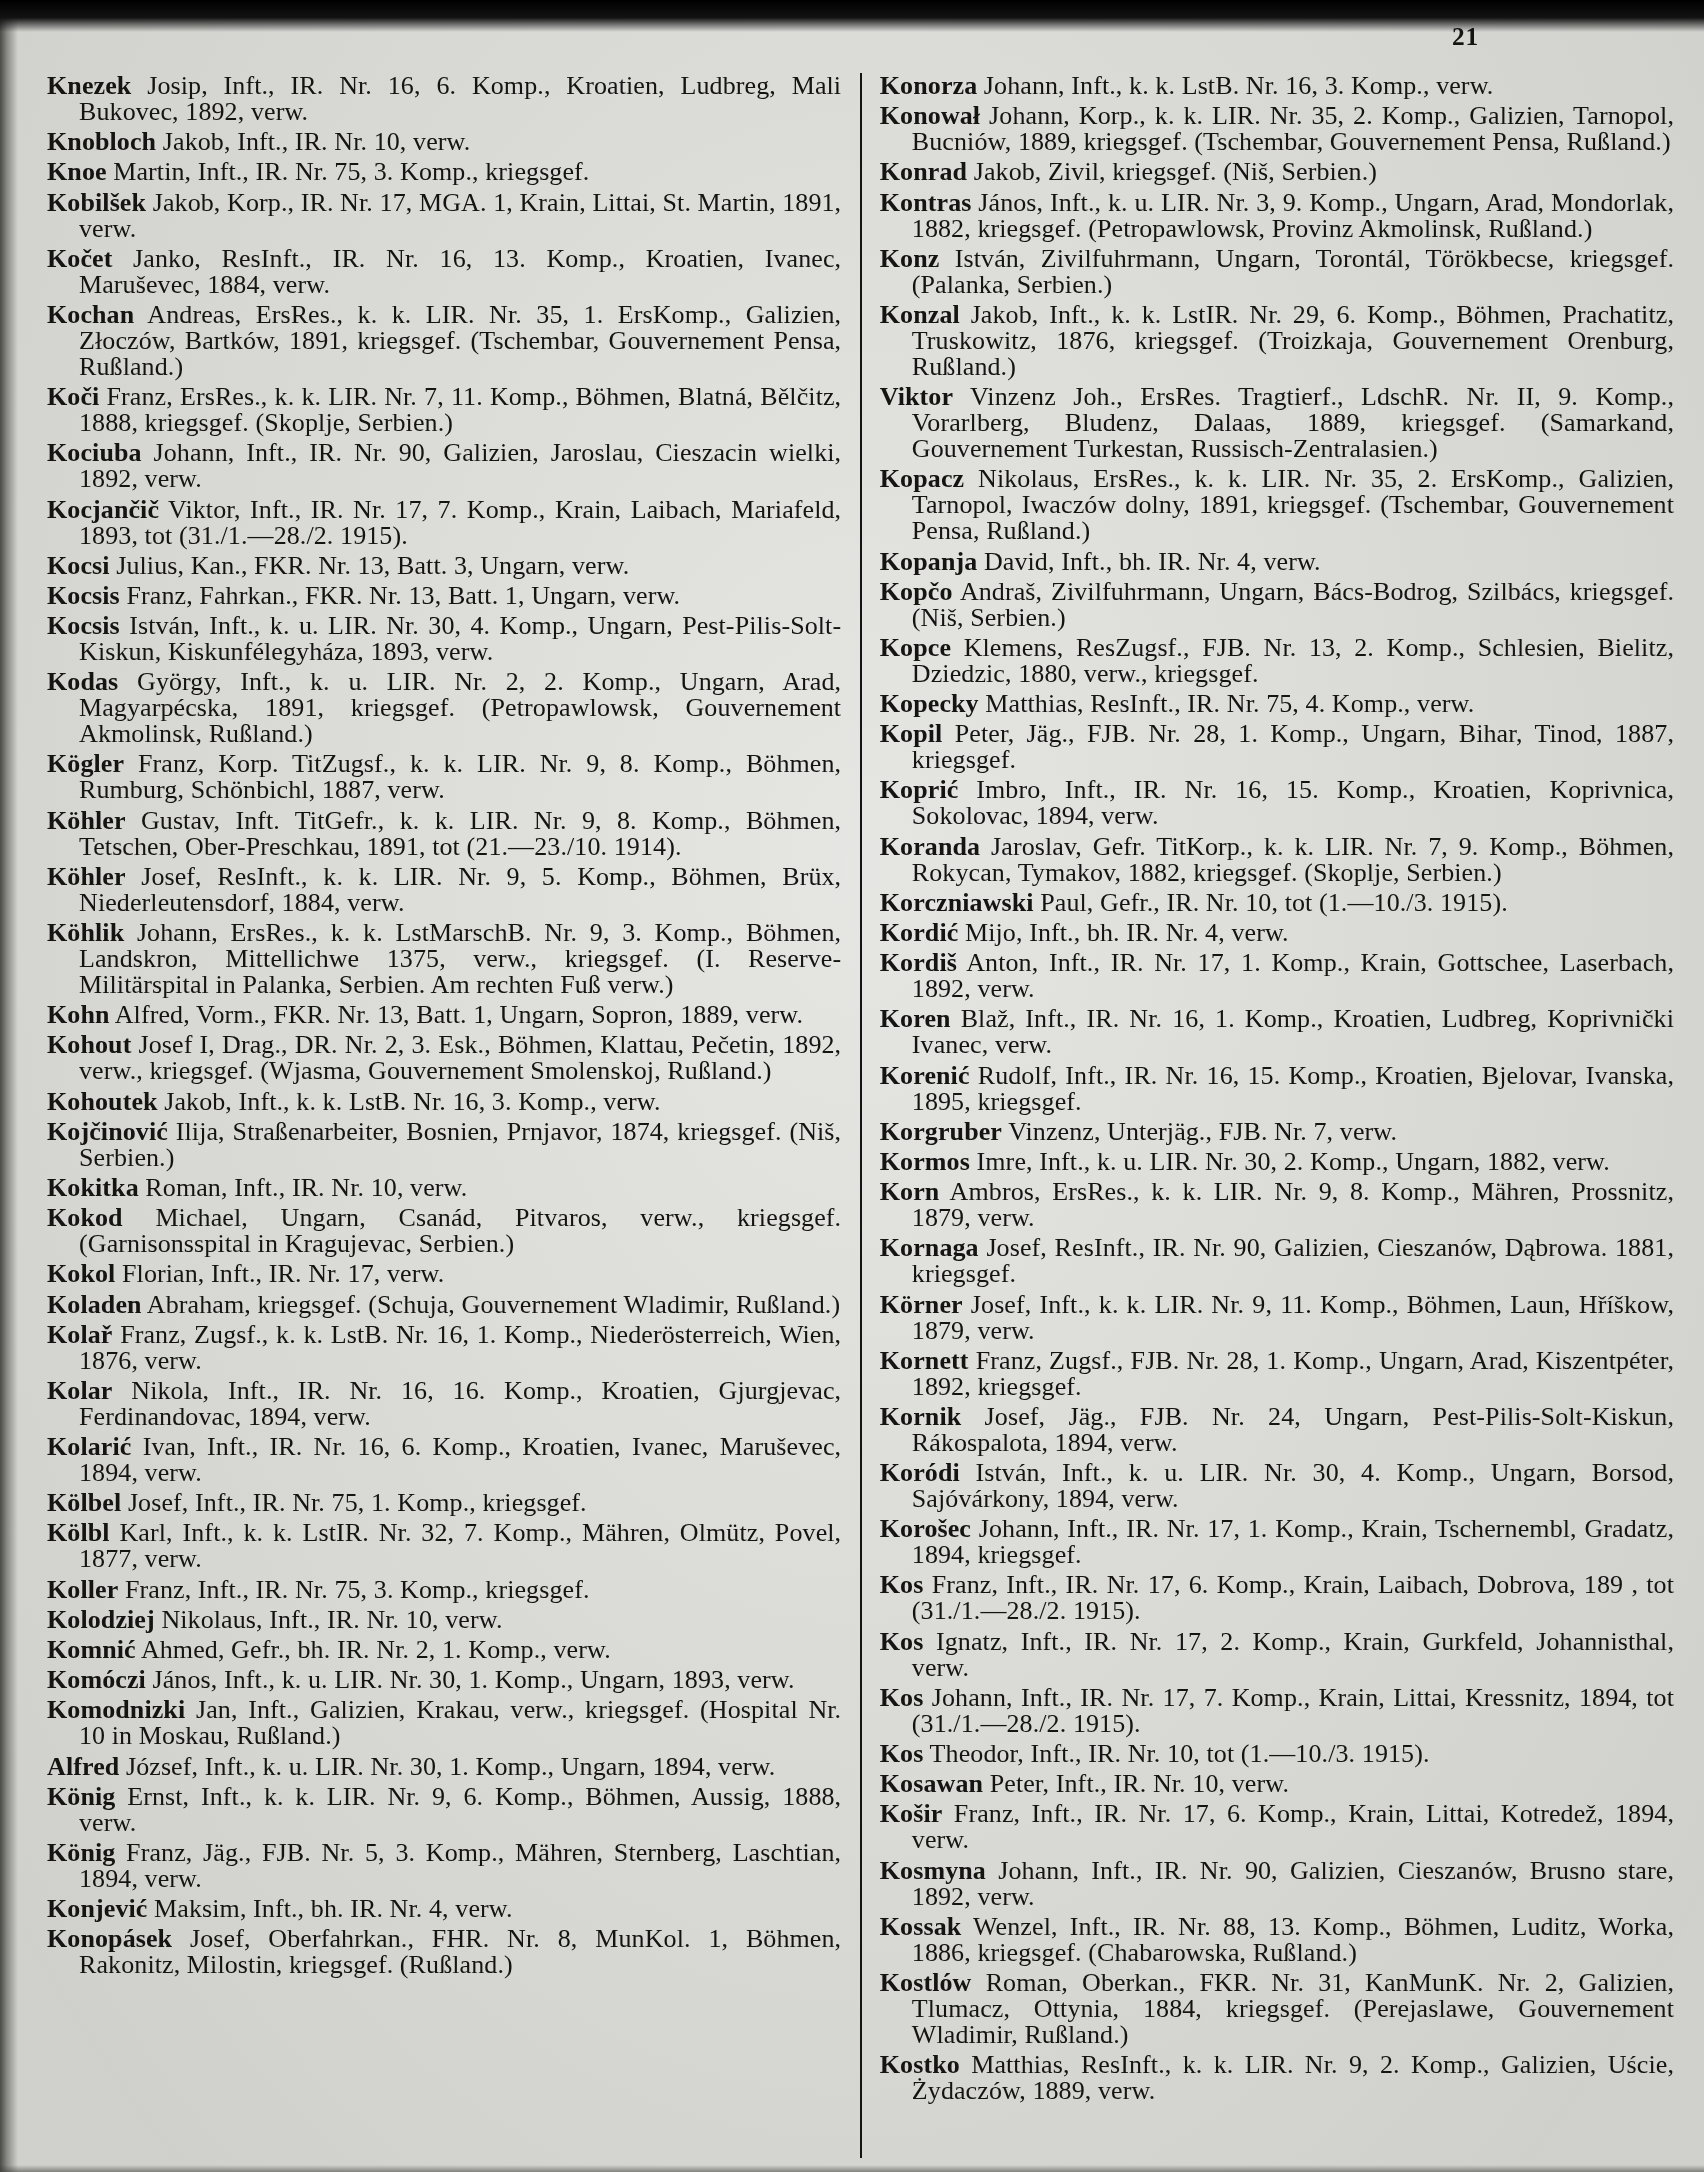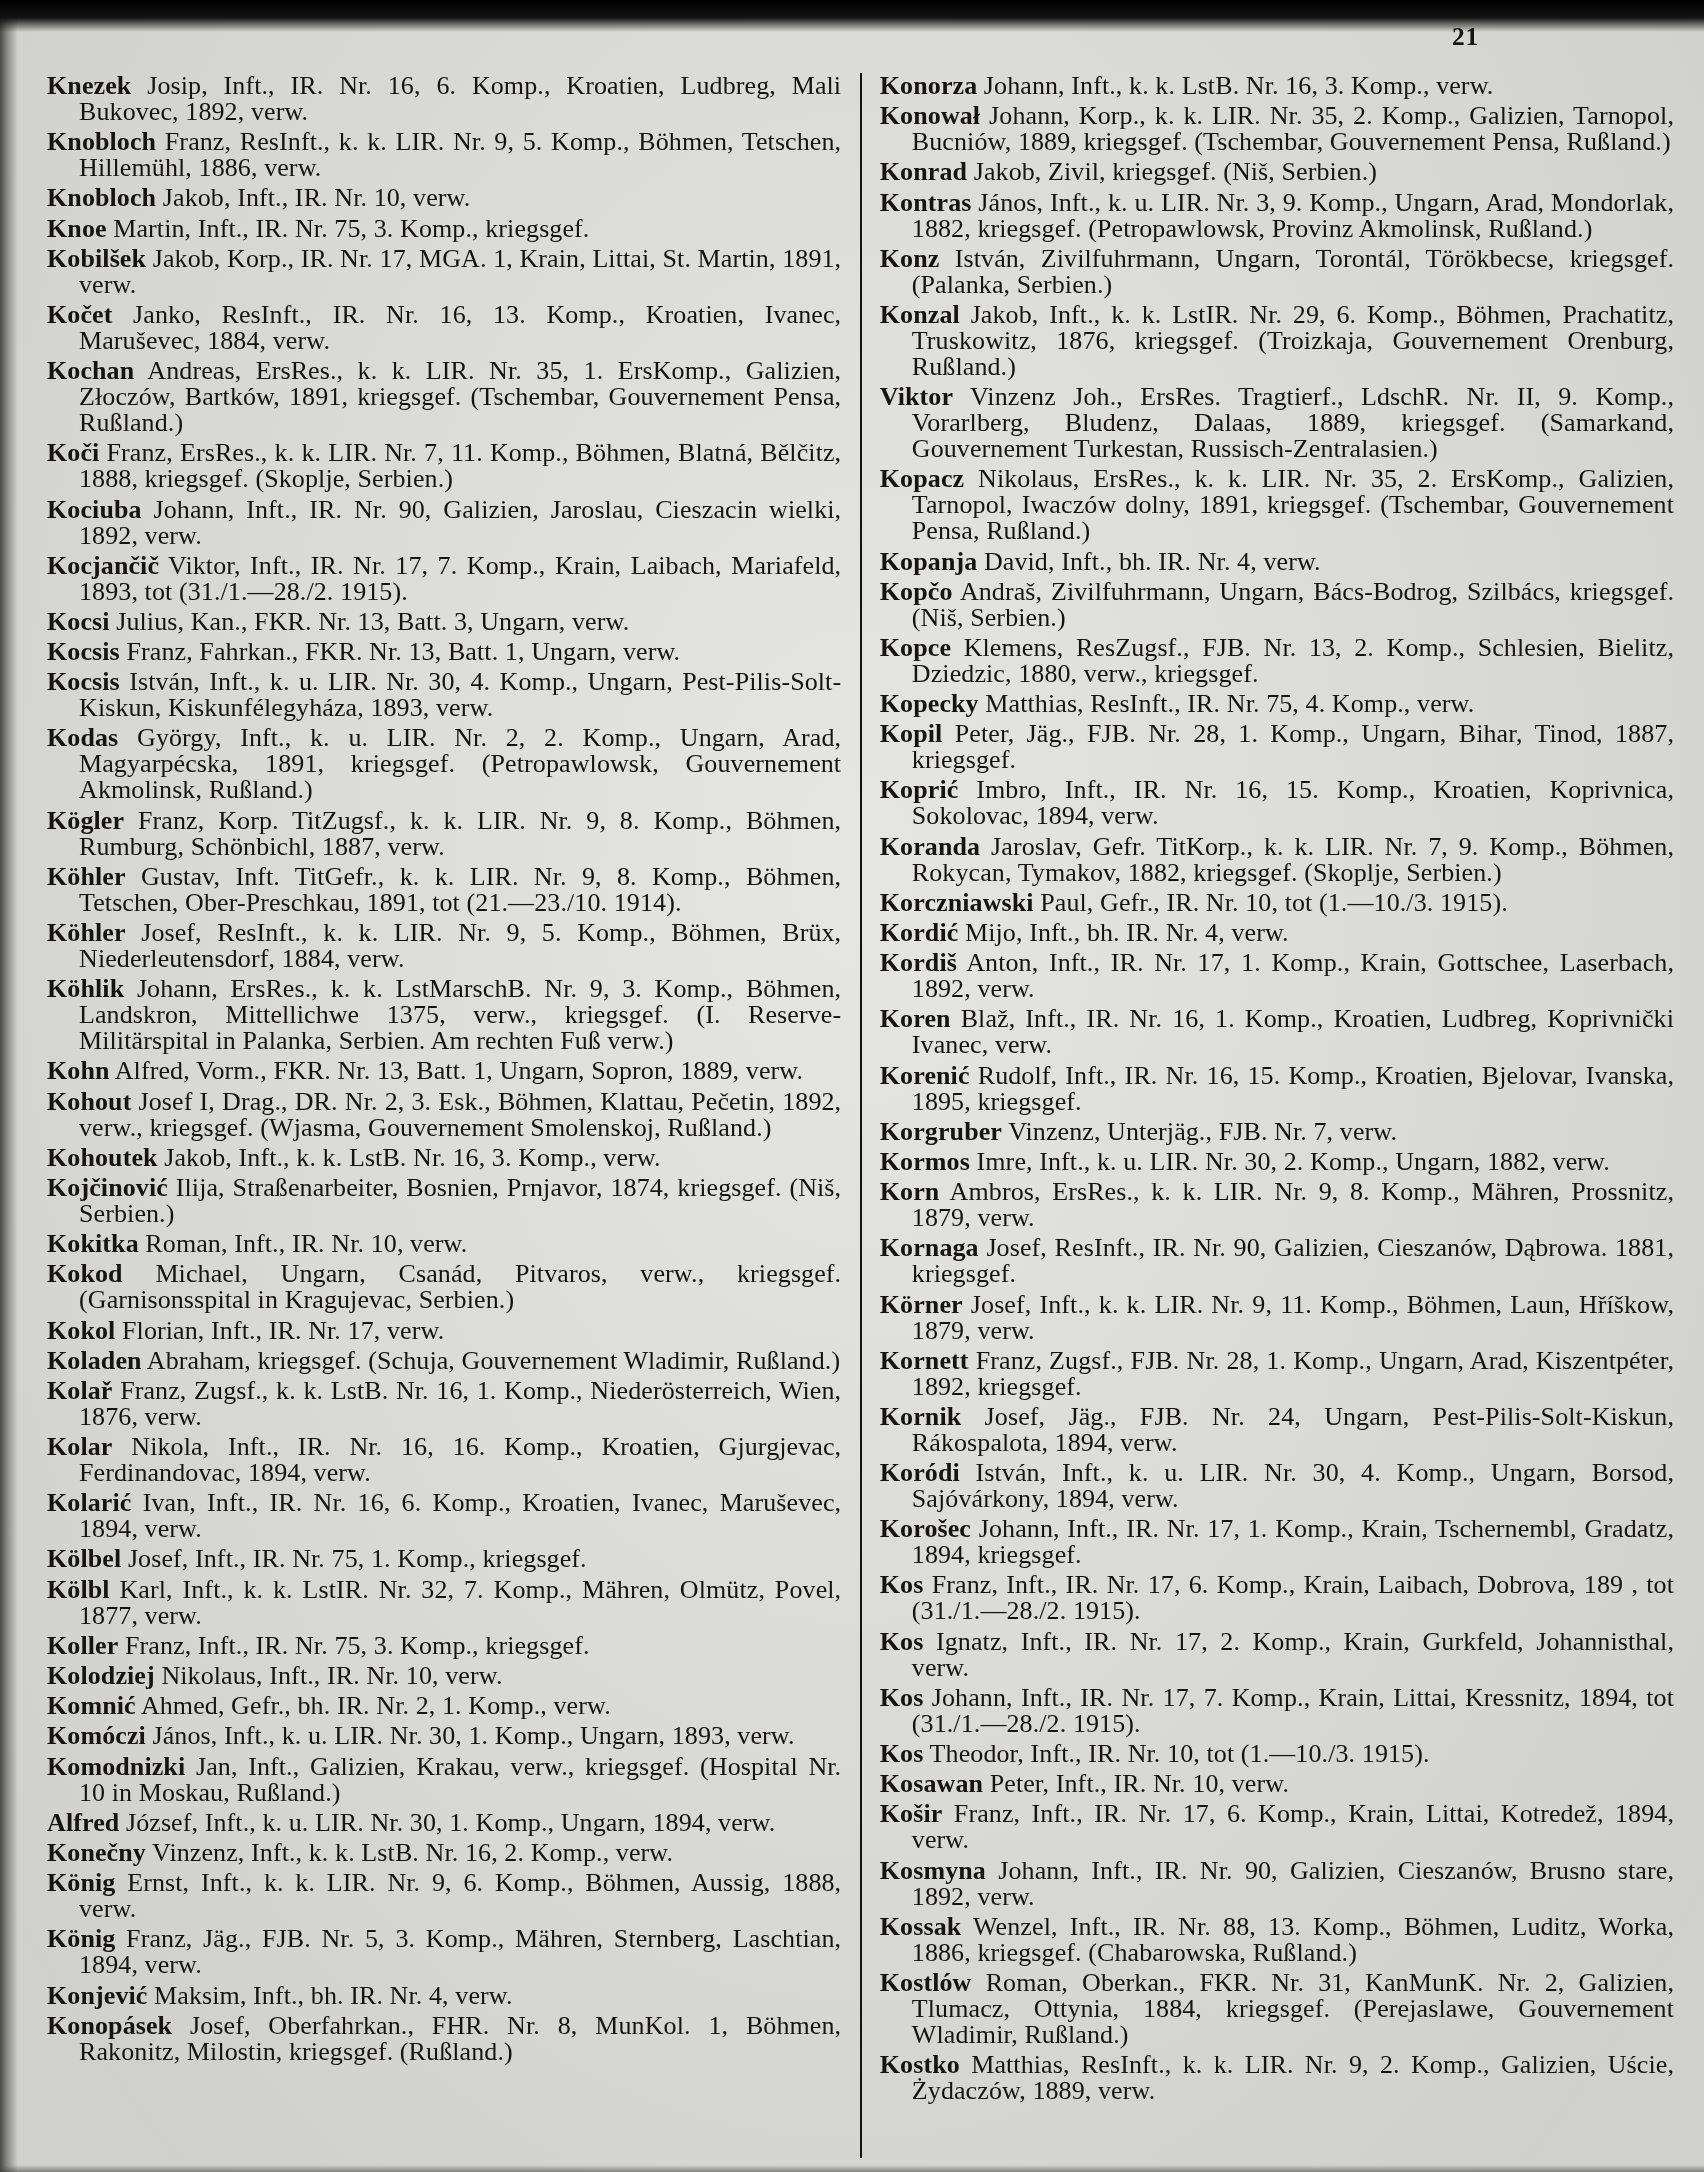--- a/index.html
+++ b/index.html
@@ -84,21 +84,20 @@
 <div class="scan-top"></div>
 <div class="scan-left"></div>
 <div class="scan-bottom"></div>
 <div class="paper-tone"></div>
 
 <div class="page-number">21</div>
 
 <div class="columns">
   <div class="col col-left">
       <p class="entry"><span class="surname">Knezek</span><span> Josip, Inft., IR. Nr. 16, 6. Komp., Kroatien, Ludbreg, Mali Bukovec, 1892, verw.</span></p>
-      <p class="entry"><span class="surname">Knobloch</span><span> Franz, ResInft., k. k. LIR. Nr. 9, 5. Komp., Böhmen, Tetschen, Hillemühl, 1886, verw.</span></p>
       <p class="entry"><span class="surname">Knobloch</span><span> Jakob, Inft., IR. Nr. 10, verw.</span></p>
       <p class="entry"><span class="surname">Knoe</span><span> Martin, Inft., IR. Nr. 75, 3. Komp., kriegsgef.</span></p>
       <p class="entry"><span class="surname">Kobilšek</span><span> Jakob, Korp., IR. Nr. 17, MGA. 1, Krain, Littai, St. Martin, 1891, verw.</span></p>
       <p class="entry"><span class="surname">Kočet</span><span> Janko, ResInft., IR. Nr. 16, 13. Komp., Kroatien, Ivanec, Maruševec, 1884, verw.</span></p>
       <p class="entry"><span class="surname">Kochan</span><span> Andreas, ErsRes., k. k. LIR. Nr. 35, 1. ErsKomp., Galizien, Złoczów, Bartków, 1891, kriegsgef. (Tschembar, Gouvernement Pensa, Rußland.)</span></p>
       <p class="entry"><span class="surname">Koči</span><span> Franz, ErsRes., k. k. LIR. Nr. 7, 11. Komp., Böhmen, Blatná, Bělčitz, 1888, kriegsgef. (Skoplje, Serbien.)</span></p>
       <p class="entry"><span class="surname">Kociuba</span><span> Johann, Inft., IR. Nr. 90, Galizien, Jaroslau, Cieszacin wielki, 1892, verw.</span></p>
       <p class="entry"><span class="surname">Kocjančič</span><span> Viktor, Inft., IR. Nr. 17, 7. Komp., Krain, Laibach, Mariafeld, 1893, tot (31./1.—28./2. 1915).</span></p>
       <p class="entry"><span class="surname">Kocsi</span><span> Julius, Kan., FKR. Nr. 13, Batt. 3, Ungarn, verw.</span></p>
       <p class="entry"><span class="surname">Kocsis</span><span> Franz, Fahrkan., FKR. Nr. 13, Batt. 1, Ungarn, verw.</span></p>
@@ -120,21 +119,20 @@
       <p class="entry"><span class="surname">Kolar</span><span> Nikola, Inft., IR. Nr. 16, 16. Komp., Kroatien, Gjurgjevac, Ferdinandovac, 1894, verw.</span></p>
       <p class="entry"><span class="surname">Kolarić</span><span> Ivan, Inft., IR. Nr. 16, 6. Komp., Kroatien, Ivanec, Maruševec, 1894, verw.</span></p>
       <p class="entry"><span class="surname">Kölbel</span><span> Josef, Inft., IR. Nr. 75, 1. Komp., kriegsgef.</span></p>
       <p class="entry"><span class="surname">Kölbl</span><span> Karl, Inft., k. k. LstIR. Nr. 32, 7. Komp., Mähren, Olmütz, Povel, 1877, verw.</span></p>
       <p class="entry"><span class="surname">Koller</span><span> Franz, Inft., IR. Nr. 75, 3. Komp., kriegsgef.</span></p>
       <p class="entry"><span class="surname">Kolodziej</span><span> Nikolaus, Inft., IR. Nr. 10, verw.</span></p>
       <p class="entry"><span class="surname">Komnić</span><span> Ahmed, Gefr., bh. IR. Nr. 2, 1. Komp., verw.</span></p>
       <p class="entry"><span class="surname">Komóczi</span><span> János, Inft., k. u. LIR. Nr. 30, 1. Komp., Ungarn, 1893, verw.</span></p>
       <p class="entry"><span class="surname">Komodnizki</span><span> Jan, Inft., Galizien, Krakau, verw., kriegsgef. (Hospital Nr. 10 in Moskau, Rußland.)</span></p>
       <p class="entry"><span class="surname">Alfred</span><span> József, Inft., k. u. LIR. Nr. 30, 1. Komp., Ungarn, 1894, verw.</span></p>
-      <p class="entry"><span class="surname">Konečny</span><span> Vinzenz, Inft., k. k. LstB. Nr. 16, 2. Komp., verw.</span></p>
       <p class="entry"><span class="surname">König</span><span> Ernst, Inft., k. k. LIR. Nr. 9, 6. Komp., Böhmen, Aussig, 1888, verw.</span></p>
       <p class="entry"><span class="surname">König</span><span> Franz, Jäg., FJB. Nr. 5, 3. Komp., Mähren, Sternberg, Laschtian, 1894, verw.</span></p>
       <p class="entry"><span class="surname">Konjević</span><span> Maksim, Inft., bh. IR. Nr. 4, verw.</span></p>
       <p class="entry"><span class="surname">Konopásek</span><span> Josef, Oberfahrkan., FHR. Nr. 8, MunKol. 1, Böhmen, Rakonitz, Milostin, kriegsgef. (Rußland.)</span></p>
     </div>
   <div class="col col-right">
       <p class="entry"><span class="surname">Konorza</span><span> Johann, Inft., k. k. LstB. Nr. 16, 3. Komp., verw.</span></p>
       <p class="entry"><span class="surname">Konował</span><span> Johann, Korp., k. k. LIR. Nr. 35, 2. Komp., Galizien, Tarnopol, Bucniów, 1889, kriegsgef. (Tschembar, Gouvernement Pensa, Rußland.)</span></p>
       <p class="entry"><span class="surname">Konrad</span><span> Jakob, Zivil, kriegsgef. (Niš, Serbien.)</span></p>
       <p class="entry"><span class="surname">Kontras</span><span> János, Inft., k. u. LIR. Nr. 3, 9. Komp., Ungarn, Arad, Mondorlak, 1882, kriegsgef. (Petropawlowsk, Provinz Akmolinsk, Rußland.)</span></p>

